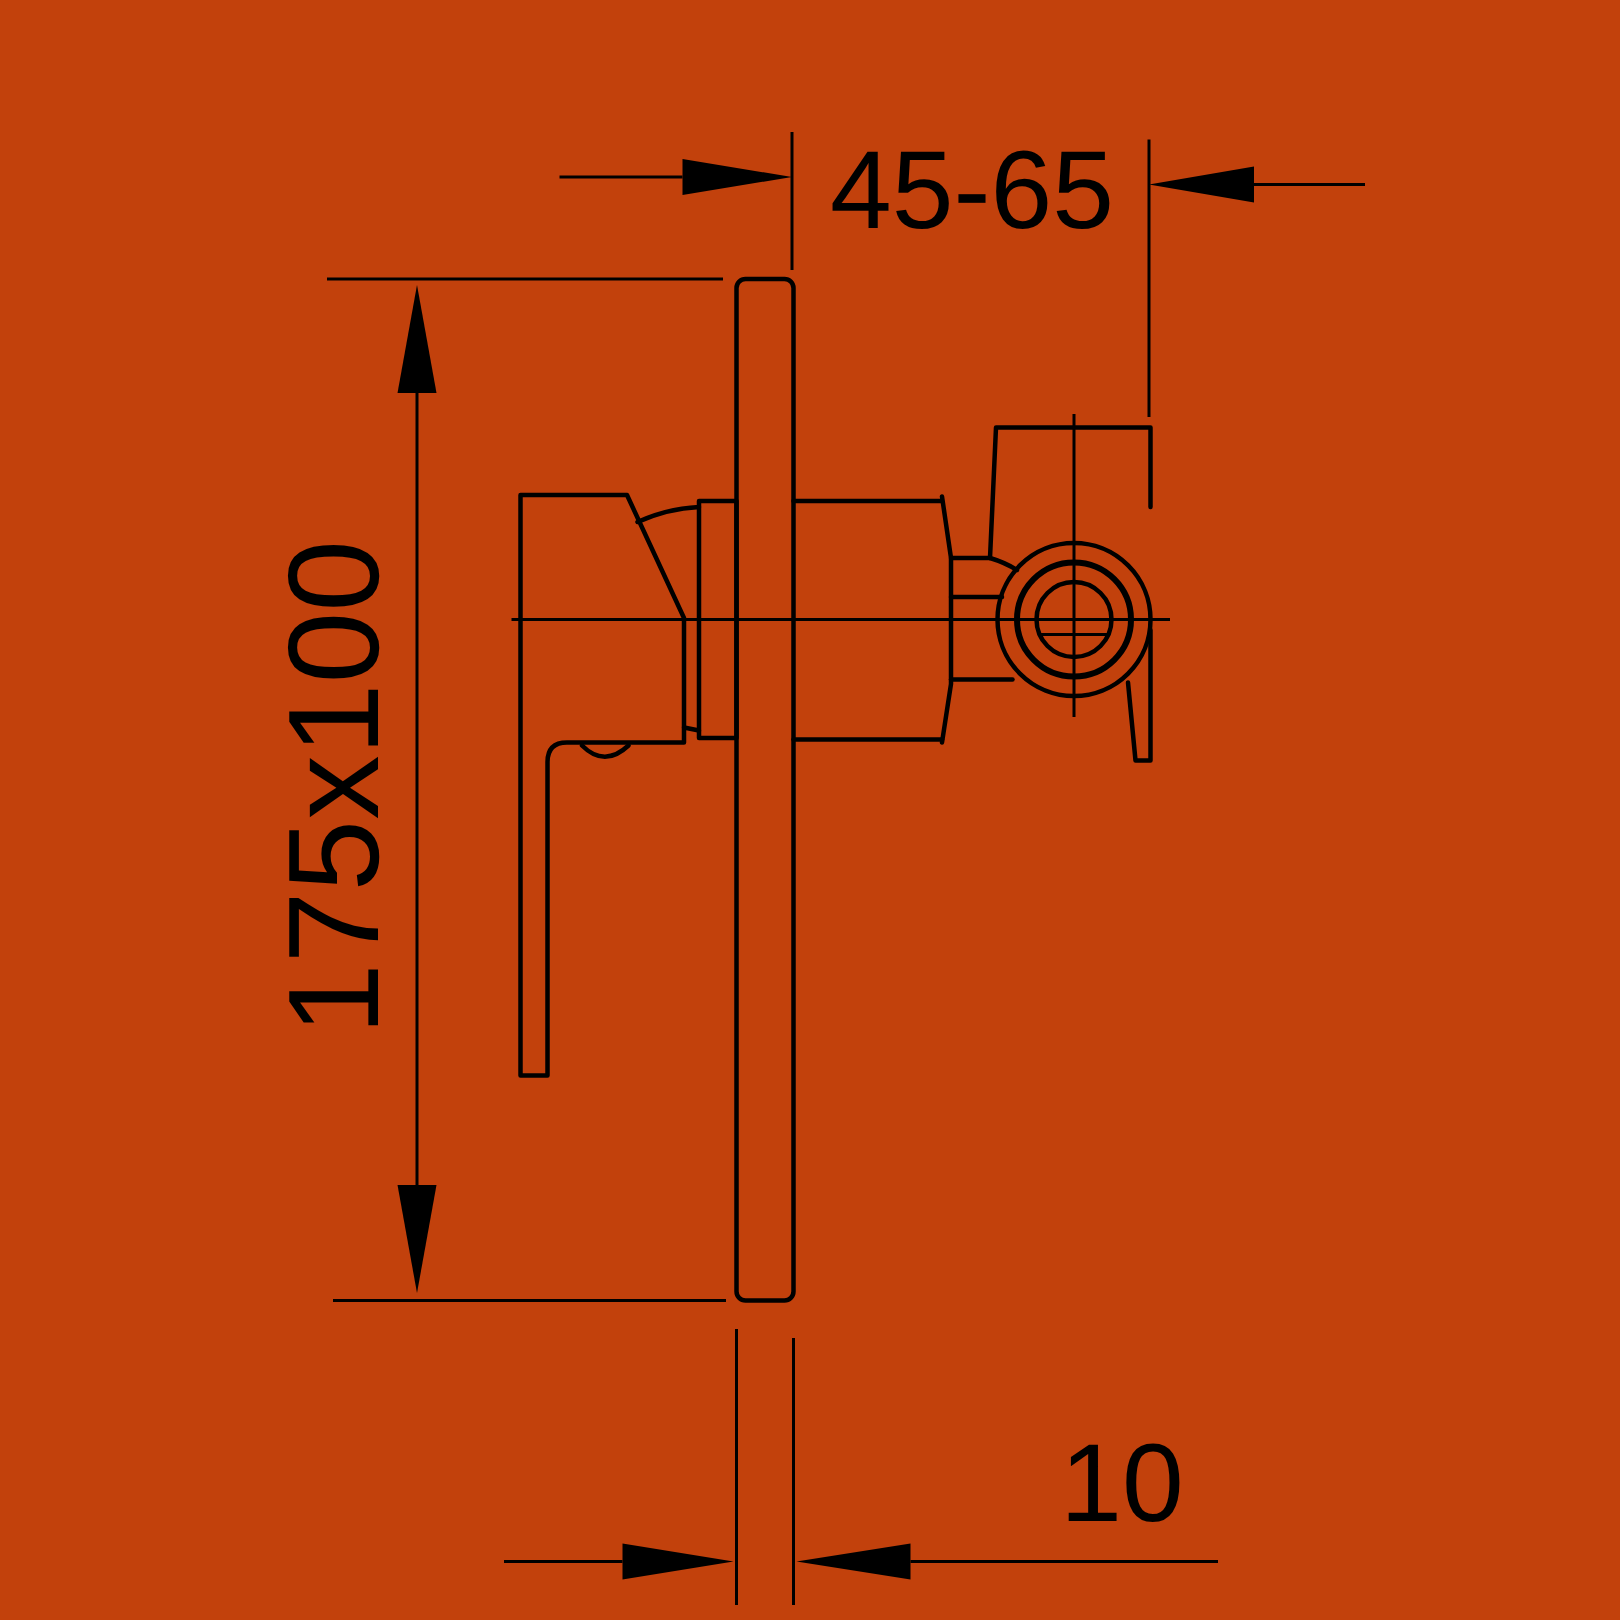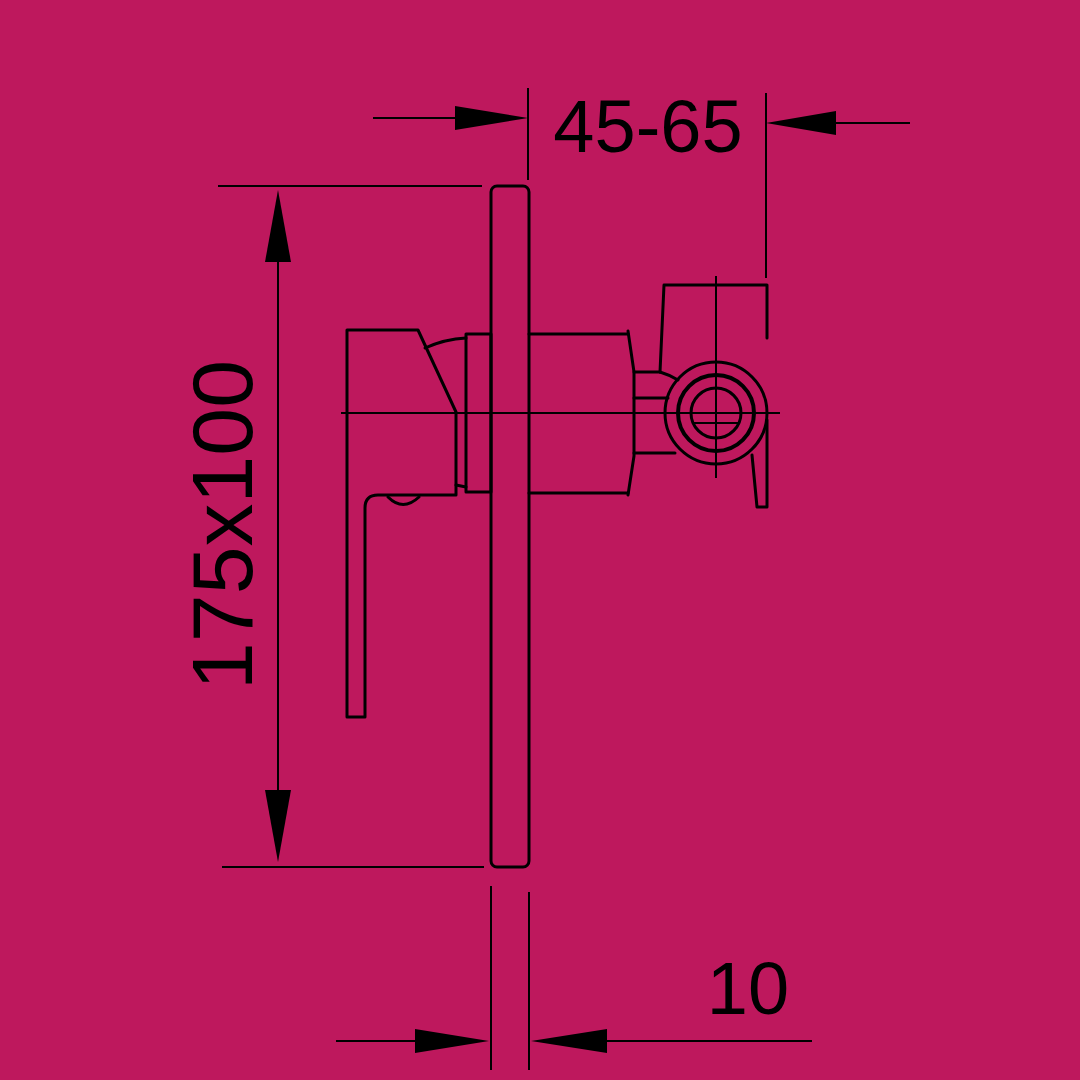--- a/index.html
+++ b/index.html
@@ -1,17 +1,17 @@
 <!DOCTYPE html>
 <html><head>
   <meta charset="utf-8">
   <style>
     html, body { margin: 0; padding: 0; background: #ffffff; }
     body { width: 1080px; height: 1080px; overflow: hidden; }
-    .canvas { position: relative; width: 1080px; height: 1080px; background: #be185d; }
+    .canvas { position: relative; width: 1080px; height: 1080px; background: #c2410c; }
     svg { position: absolute; left: 0; top: 0; }
     .ln { stroke: #000; fill: none; stroke-width: 3; stroke-linecap: round; stroke-linejoin: round; }
     .thin { stroke: #000; fill: none; stroke-width: 2; }
     .arrow { fill: #000; stroke: none; }
     .dim-text { font-family: "Liberation Sans", sans-serif; fill: #000; }
   </style>
 </head>
 <body>
 
 <div class="canvas">

